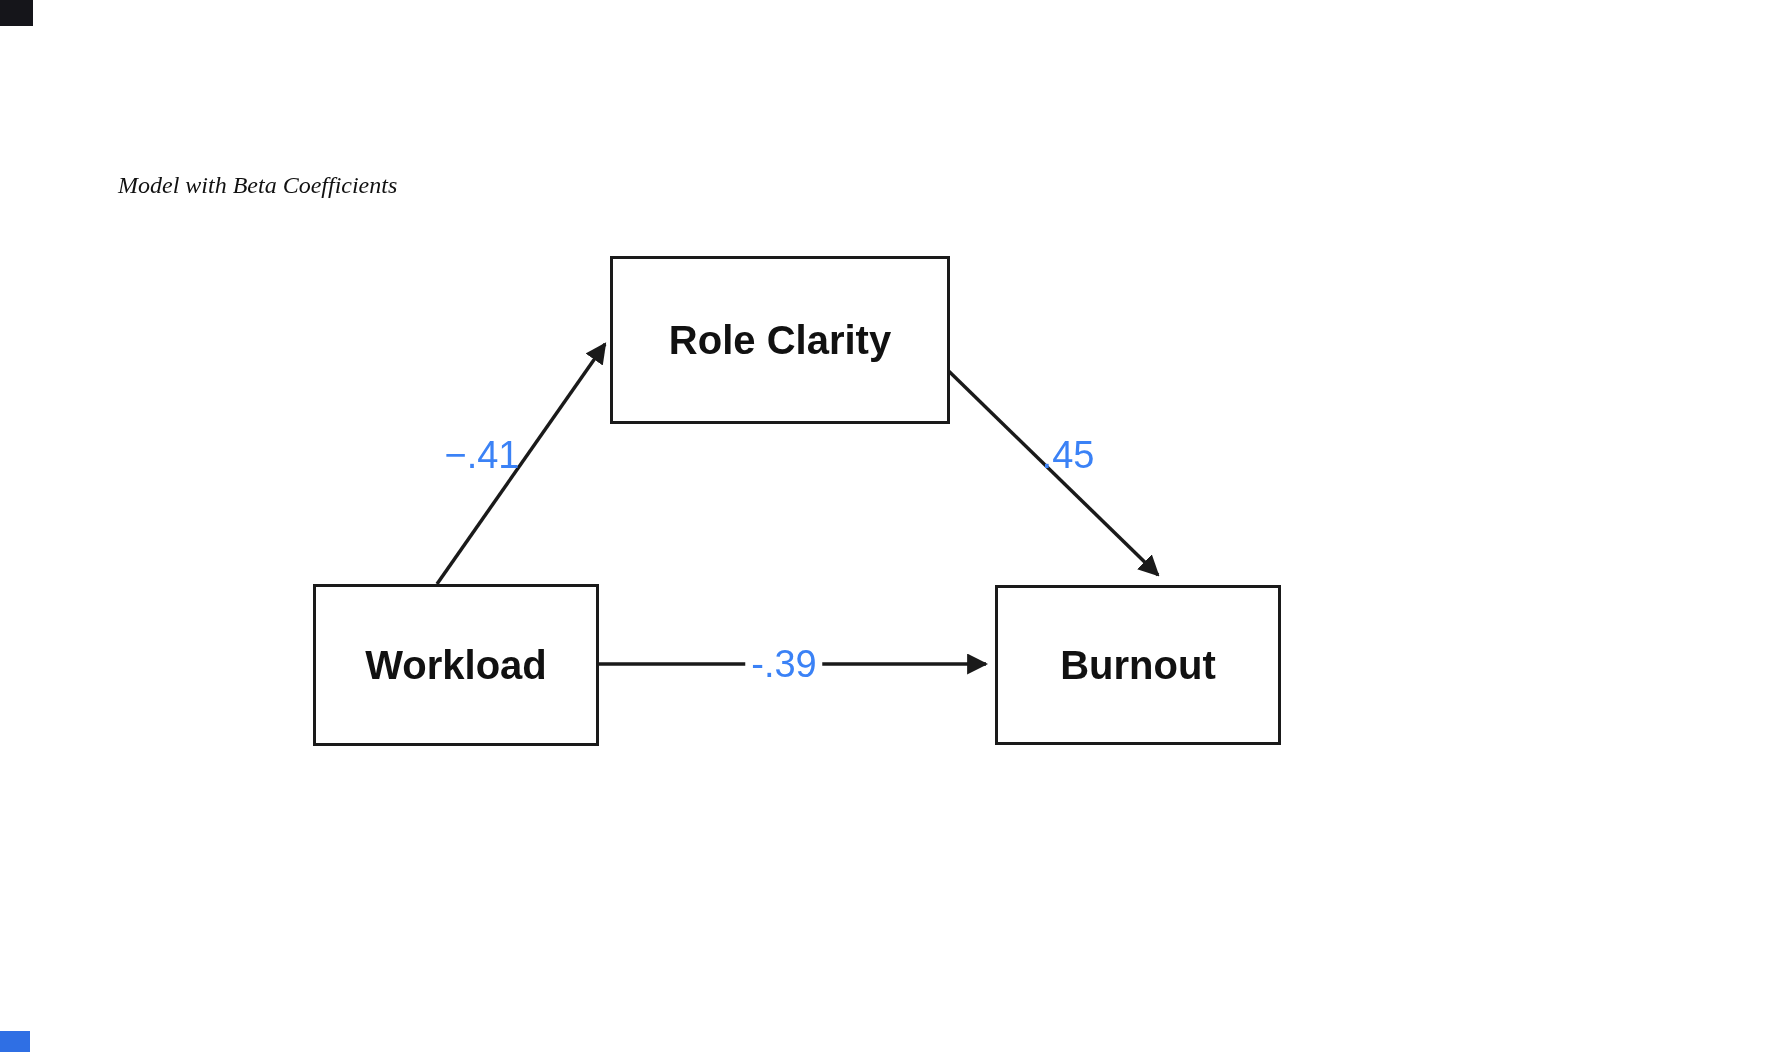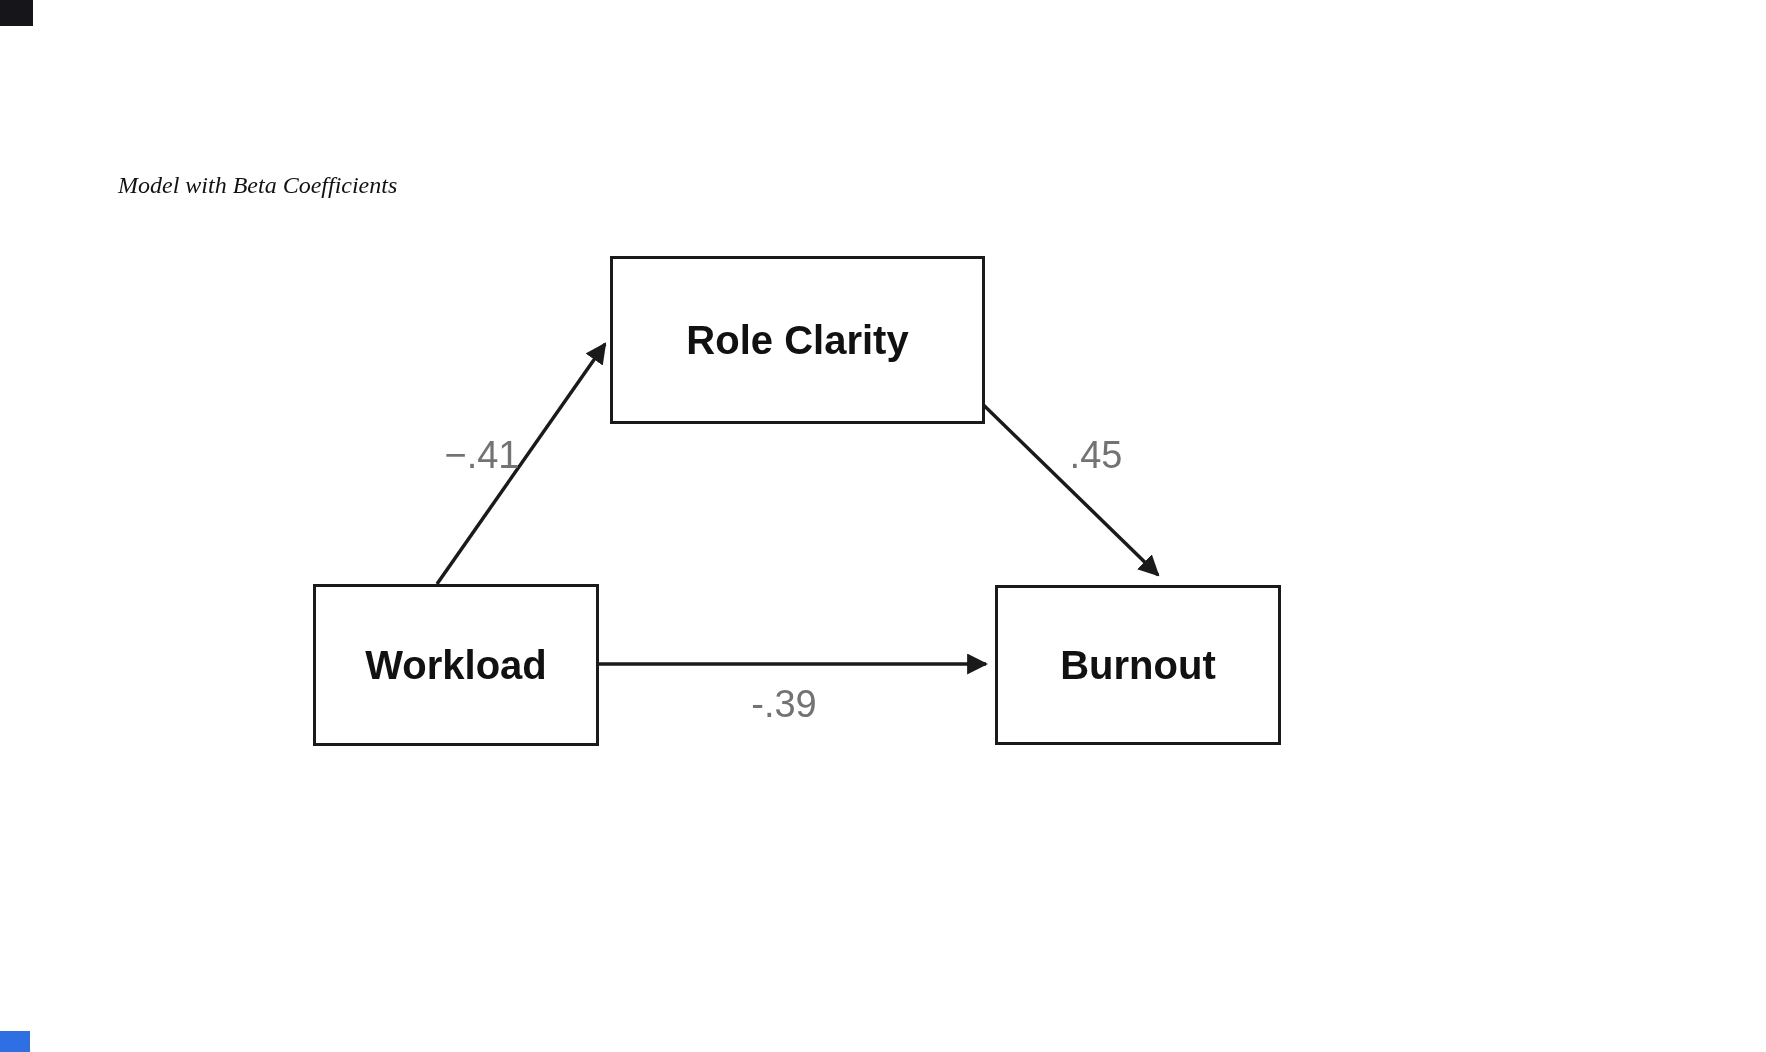--- a/index.html
+++ b/index.html
@@ -30,43 +30,43 @@
     border: 3px solid #1a1a1a;
     background: #ffffff;
     display: flex;
     align-items: center;
     justify-content: center;
     font-weight: 700;
     font-size: 40px;
     color: #111111;
     box-sizing: border-box;
   }
-  .node-role-clarity { left: 610px; top: 256px; width: 375px; height: 168px; }
+  .node-role-clarity { left: 610px; top: 256px; width: 340px; height: 168px; }
   .node-workload     { left: 297px; top: 584px; width: 286px; height: 162px; margin-left: 16px; }
   .node-burnout      { left: 995px; top: 585px; width: 286px; height: 160px; }
 
   .arrow-layer {
     position: absolute;
     left: 0; top: 0;
     width: 1766px;
     height: 1052px;
     pointer-events: none;
   }
   .edge-label {
     position: absolute;
     transform: translate(-50%, -50%);
     font-size: 38px;
     font-weight: 400;
-    color: #737373;
+    color: #3b82f6;
     white-space: nowrap;
   }
   .edge-label-a { left: 482px;  top: 455px; }
-  .edge-label-b { left: 1096px; top: 455px; text-align: right; }
+  .edge-label-b { left: 1068px; top: 455px; text-align: right; }
   .edge-label-c {
-    left: 784px; top: 704px;
+    left: 784px; top: 664px;
     background: #ffffff;
     padding: 0 6px;
     text-align: center;
   }
   .corner-artifact-top-left {
     position: absolute;
     left: 0; top: 0;
     width: 33px; height: 26px;
     background: #15151a;
   }

